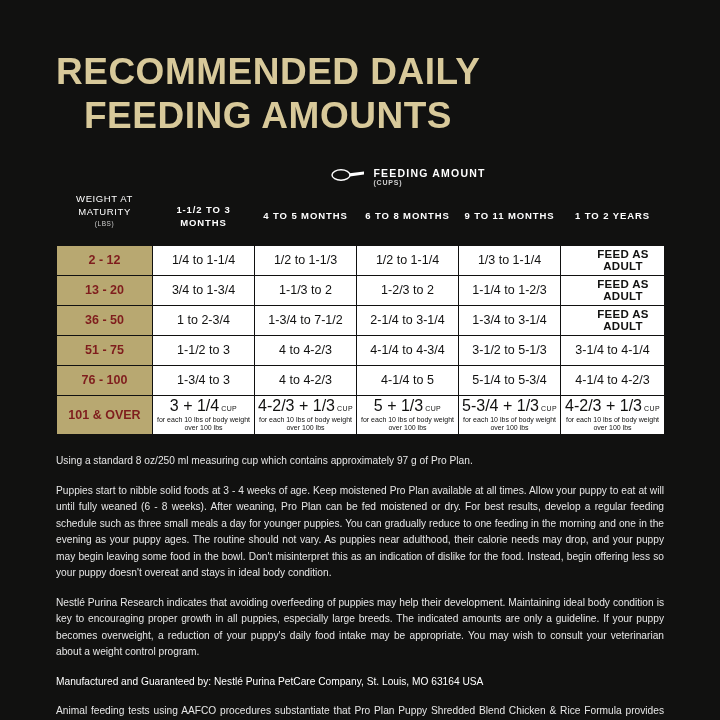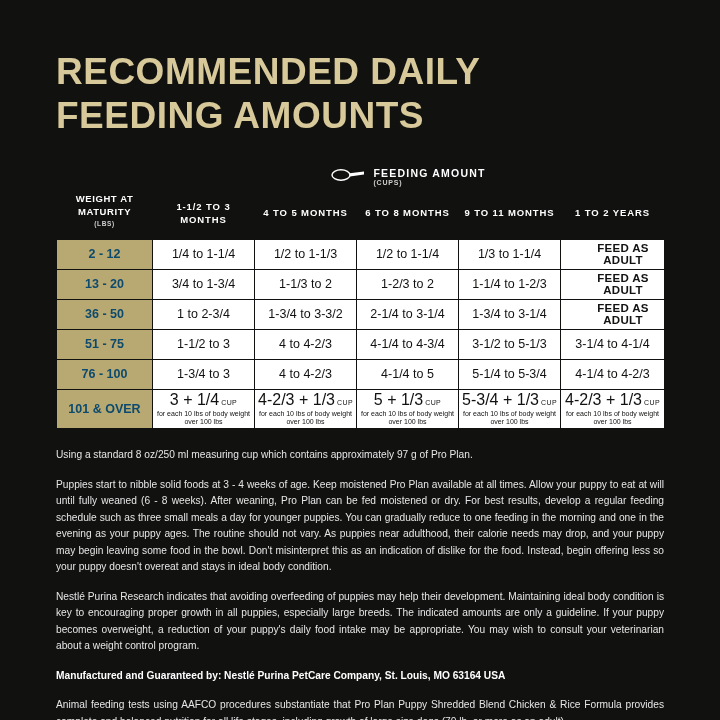--- a/index.html
+++ b/index.html
@@ -24,21 +24,21 @@
   }
   .title {
     color: #d8c99a;
     font-weight: bold;
     font-size: 37px;
     line-height: 1.18;
     letter-spacing: 0.5px;
     padding-top: 50px;
     text-transform: uppercase;
   }
-  .title .line2 { display: block; }
+  .title .line2 { display: block; margin-left: 28px; }
 
   .table-wrap {
     margin-top: 28px;
     width: 608px;
   }
   table.feeding {
     border-collapse: collapse;
     width: 100%;
     table-layout: fixed;
   }
@@ -84,37 +84,37 @@
     font-weight: bold;
     letter-spacing: 0.9px;
     line-height: 1.35;
     padding: 6px 2px 10px;
     background: transparent;
     border: none !important;
   }
   .weight-head {
     color: #ffffff;
     font-size: 9.5px;
-    font-weight: bold;
+    font-weight: normal;
     letter-spacing: 0.6px;
     line-height: 1.35;
     border: none !important;
-    padding-bottom: 10px;
+    padding-bottom: 16px;
   }
   .weight-head .lbs {
     display: block;
     font-size: 6.5px;
     letter-spacing: 0.6px;
     color: #cfcfcf;
     margin-top: 1px;
   }
 
   td.weight {
     background: #b8a871;
-    color: #0c4a6e;
+    color: #7f1d1d;
     font-weight: bold;
     font-size: 12.5px;
     height: 30px;
     width: 96px;
   }
   td.amount {
     background: #ffffff;
     color: #111110;
     font-size: 12.5px;
     height: 30px;
@@ -152,21 +152,21 @@
   .body-copy {
     margin-top: 18px;
     width: 608px;
     color: #e6e6e6;
     font-size: 10.2px;
     line-height: 1.62;
     text-align: justify;
   }
   .body-copy p { margin: 0 0 13px 0; }
   .body-copy p.bold {
-    font-weight: bold;
+    font-weight: normal;
     color: #ffffff;
   }
 </style>
 </head>
 <body>
 
 <div class="page">
 
   <div class="title">
     <span>RECOMMENDED DAILY</span>
@@ -229,21 +229,21 @@
         <td class="amount">3/4 to 1-3/4</td>
         <td class="amount">1-1/3 to 2</td>
         <td class="amount">1-2/3 to 2</td>
         <td class="amount">1-1/4 to 1-2/3</td>
         <td class="amount feed-adult">FEED AS ADULT</td>
       </tr>
 
       <tr>
         <td class="weight">36 - 50</td>
         <td class="amount">1 to 2-3/4</td>
-        <td class="amount">1-3/4 to 3-3/2</td>
+        <td class="amount">1-3/4 to 7-1/2</td>
         <td class="amount">2-1/4 to 3-1/4</td>
         <td class="amount">1-3/4 to 3-1/4</td>
         <td class="amount feed-adult">FEED AS ADULT</td>
       </tr>
 
       <tr>
         <td class="weight">51 - 75</td>
         <td class="amount">1-1/2 to 3</td>
         <td class="amount">4 to 4-2/3</td>
         <td class="amount">4-1/4 to 4-3/4</td>

